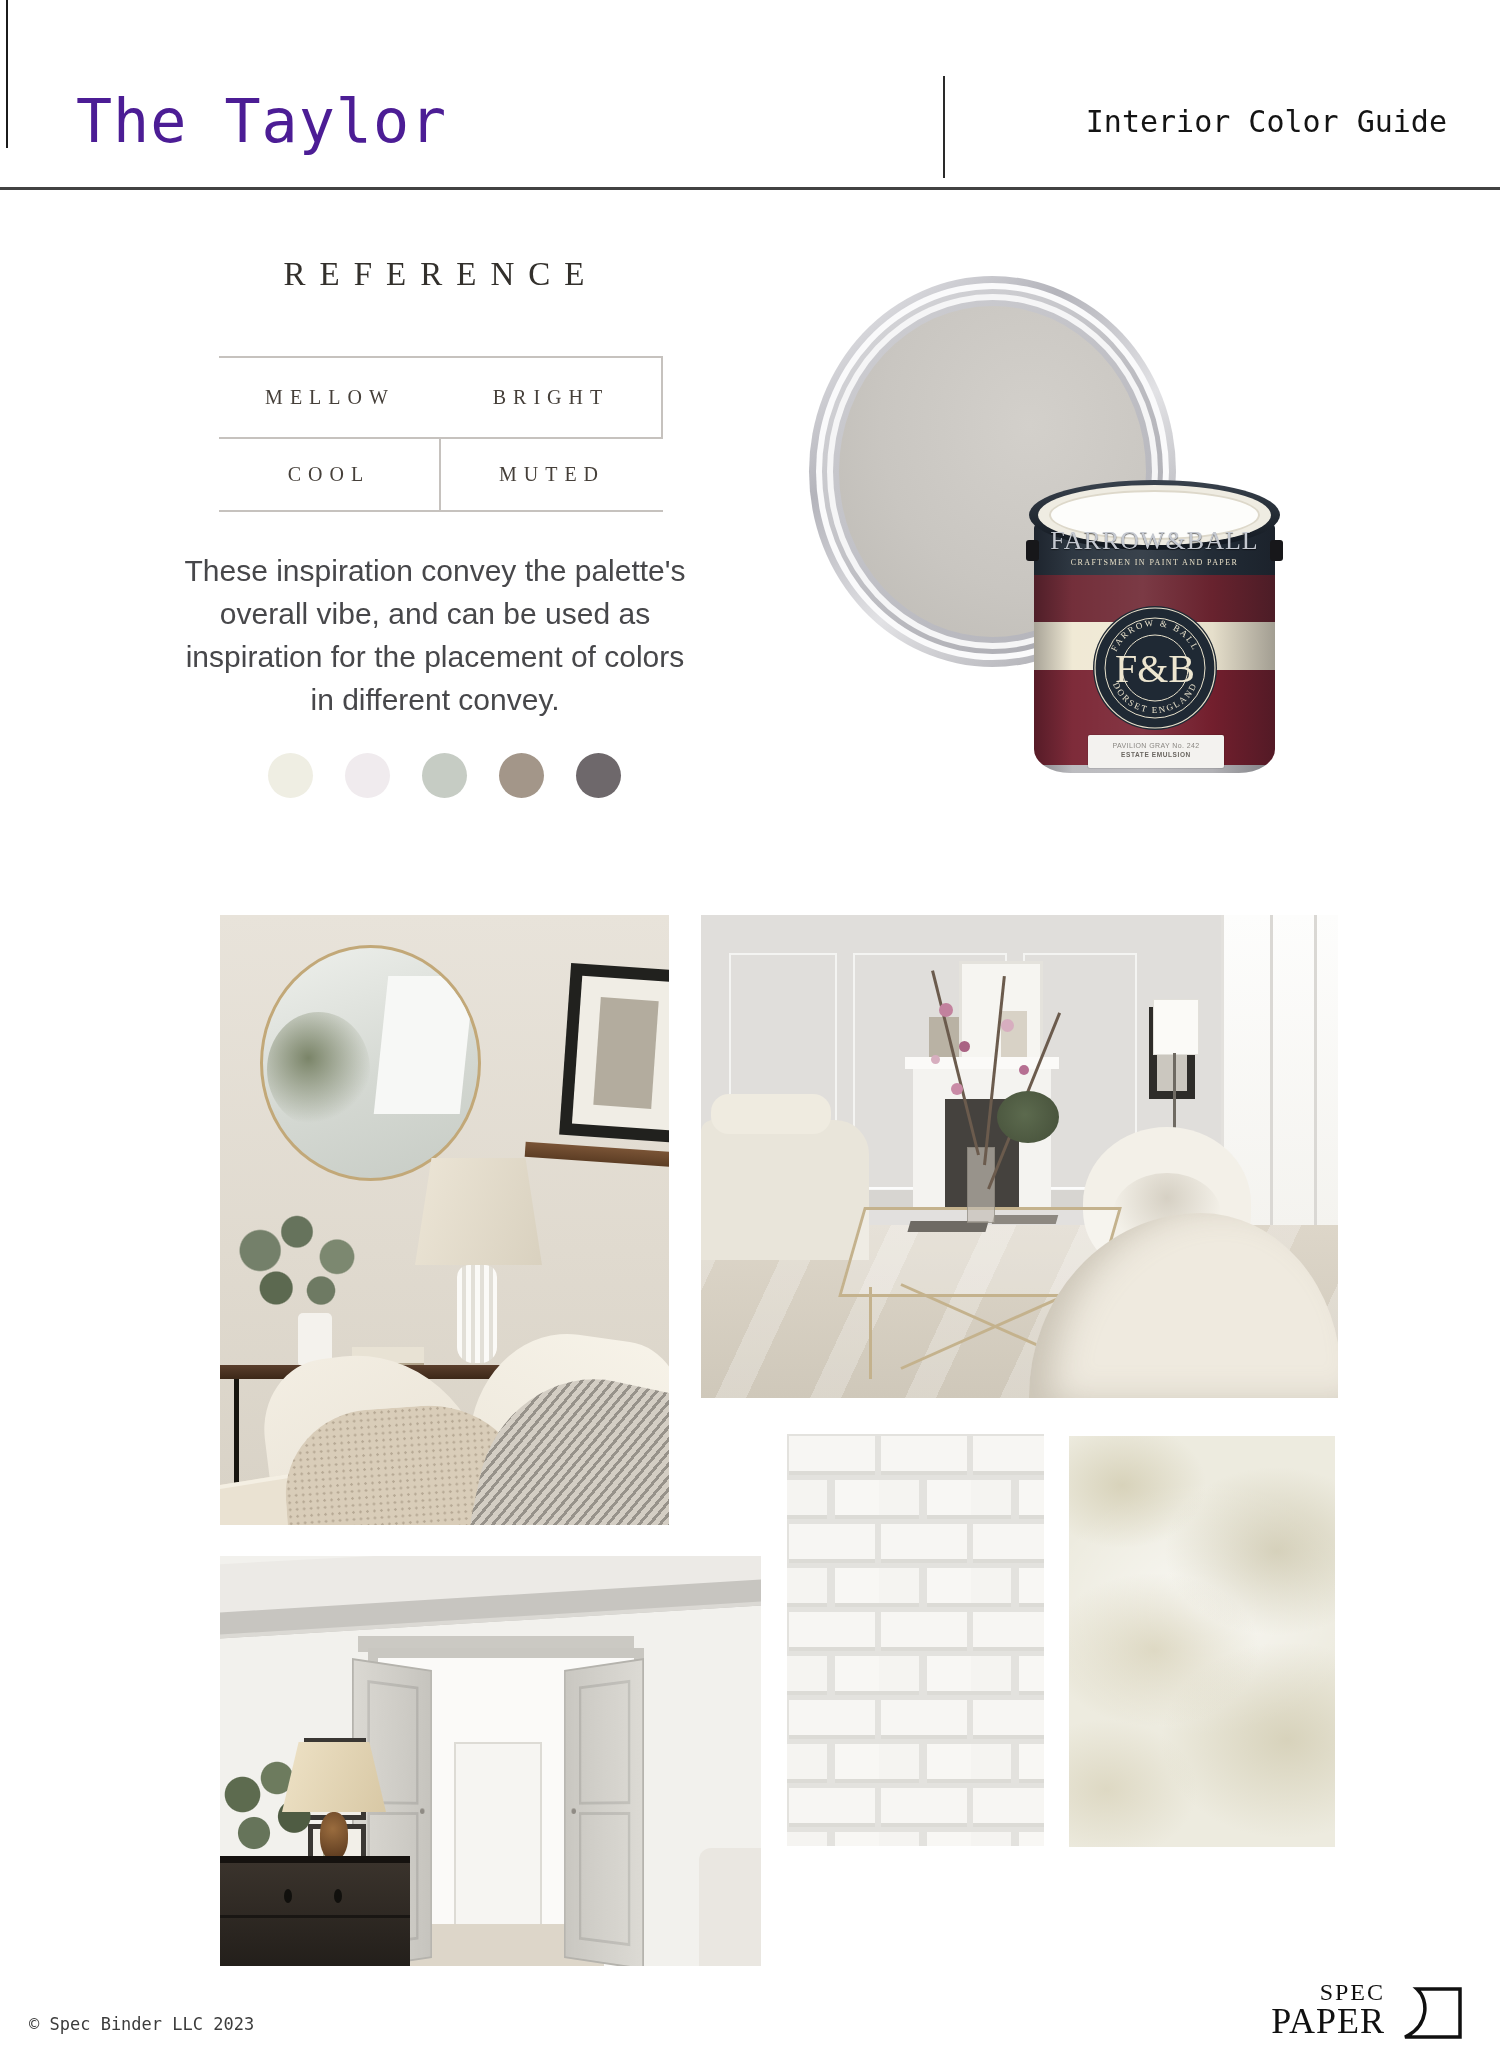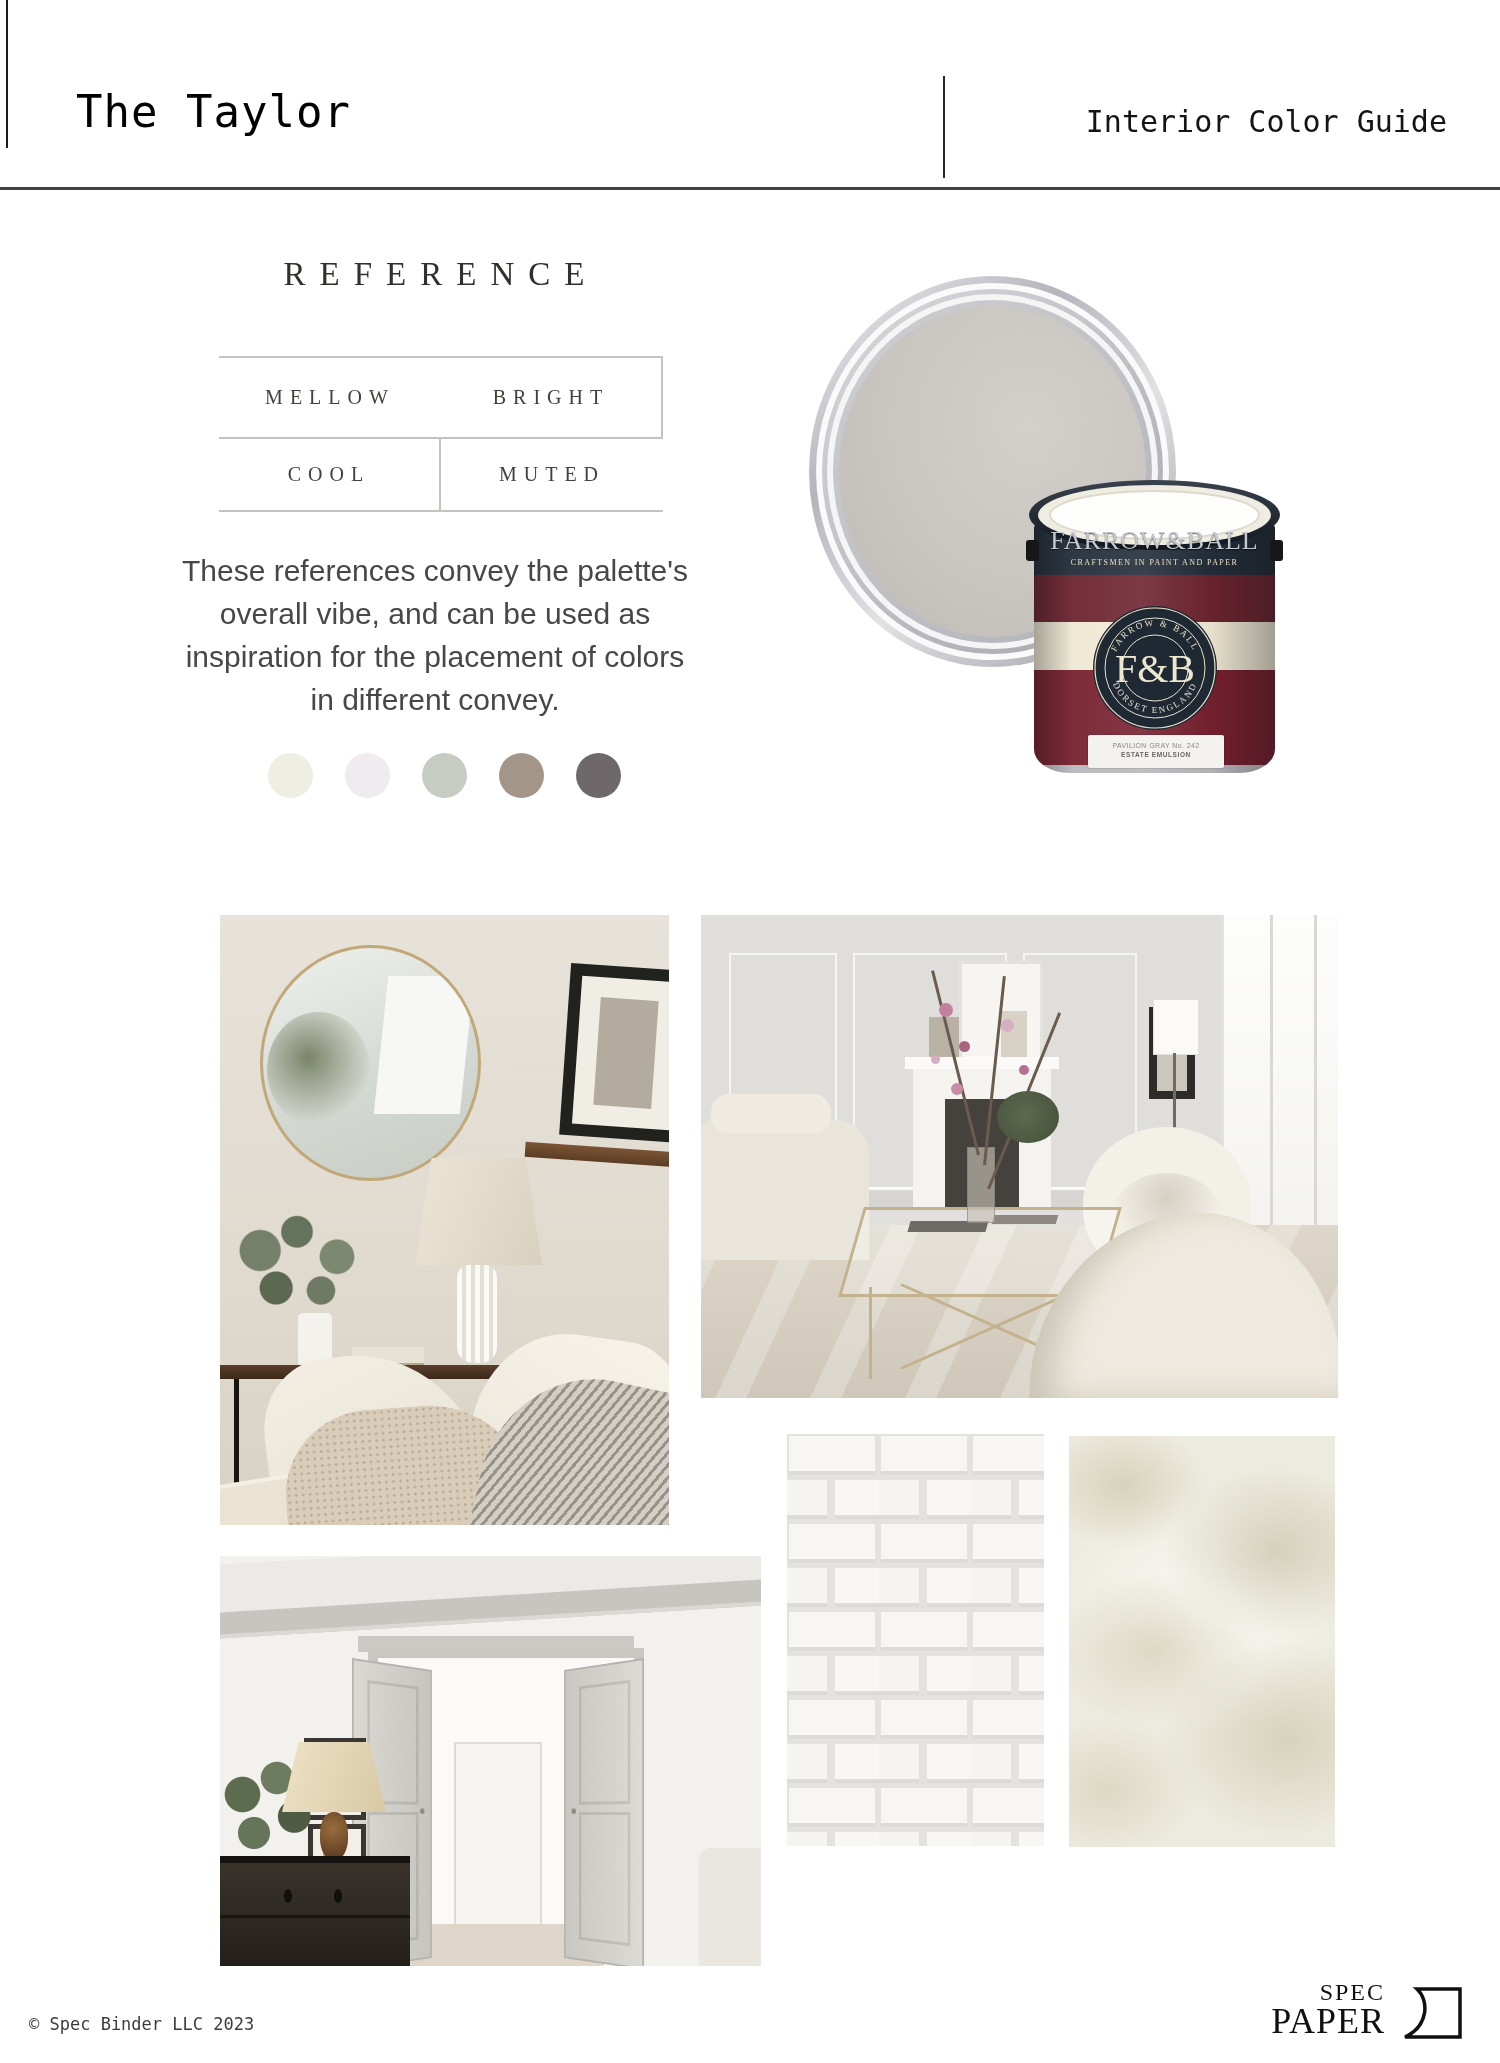--- a/index.html
+++ b/index.html
@@ -2,22 +2,22 @@
 <html><head>
 <meta charset="utf-8">
 <style>
   html,body{margin:0;padding:0;background:#e9e9e9;}
   #page{position:relative;width:1500px;height:2063px;margin:0 auto;background:#ffffff;overflow:hidden;
         font-family:"Liberation Sans",sans-serif;}
   .abs{position:absolute;}
 
   
   .edge-tick{left:6px;top:0;width:2px;height:148px;background:#1b1b1b;}
-  .page-title{left:76px;top:86px;font-family:"DejaVu Sans Mono",monospace;font-size:44px;
-              letter-spacing:1px;color:#000000;white-space:nowrap;}
+  .page-title{left:76px;top:86px;font-family:"DejaVu Sans Mono",monospace;font-size:60px;
+              letter-spacing:1px;color:#4c1d95;white-space:nowrap;}
   .header-divider{left:943px;top:76px;width:2px;height:102px;background:#2a2a2a;}
   .header-subtitle{right:53px;top:104px;font-family:"DejaVu Sans Mono",monospace;font-size:30px;color:#141414;white-space:nowrap;}
   .header-rule{left:0;top:187px;width:1500px;height:3px;background:#424242;}
 
   
   .ref-heading{left:191px;top:256px;width:500px;text-align:center;font-family:"Liberation Serif",serif;
                font-size:33px;letter-spacing:14px;color:#33302c;}
   .ref-table{left:219px;top:356px;width:444px;height:152px;border-top:2px solid #c6c2be;border-bottom:2px solid #c6c2be;
              display:grid;grid-template-columns:1fr 1fr;grid-template-rows:81px 71px;}
   .ref-cell{display:flex;align-items:center;justify-content:center;font-family:"Liberation Serif",serif;
@@ -244,21 +244,21 @@
   <div class="abs header-rule"></div>
 
   <div class="abs ref-heading">REFERENCE</div>
   <div class="abs ref-table">
     <div class="ref-cell r1">MELLOW</div>
     <div class="ref-cell c1 r1">BRIGHT</div>
     <div class="ref-cell c1">COOL</div>
     <div class="ref-cell">MUTED</div>
   </div>
   <div class="abs ref-desc">
-    <div>These references convey the palette's</div>
+    <div>These inspiration convey the palette's</div>
     <div>overall vibe, and can be used as</div>
     <div>inspiration for the placement of colors</div>
     <div>in different convey.</div>
   </div>
   <div class="abs swatch-row">
     <div class="swatch sw1"></div>
     <div class="swatch sw2"></div>
     <div class="swatch sw3"></div>
     <div class="swatch sw4"></div>
     <div class="swatch sw5"></div>

